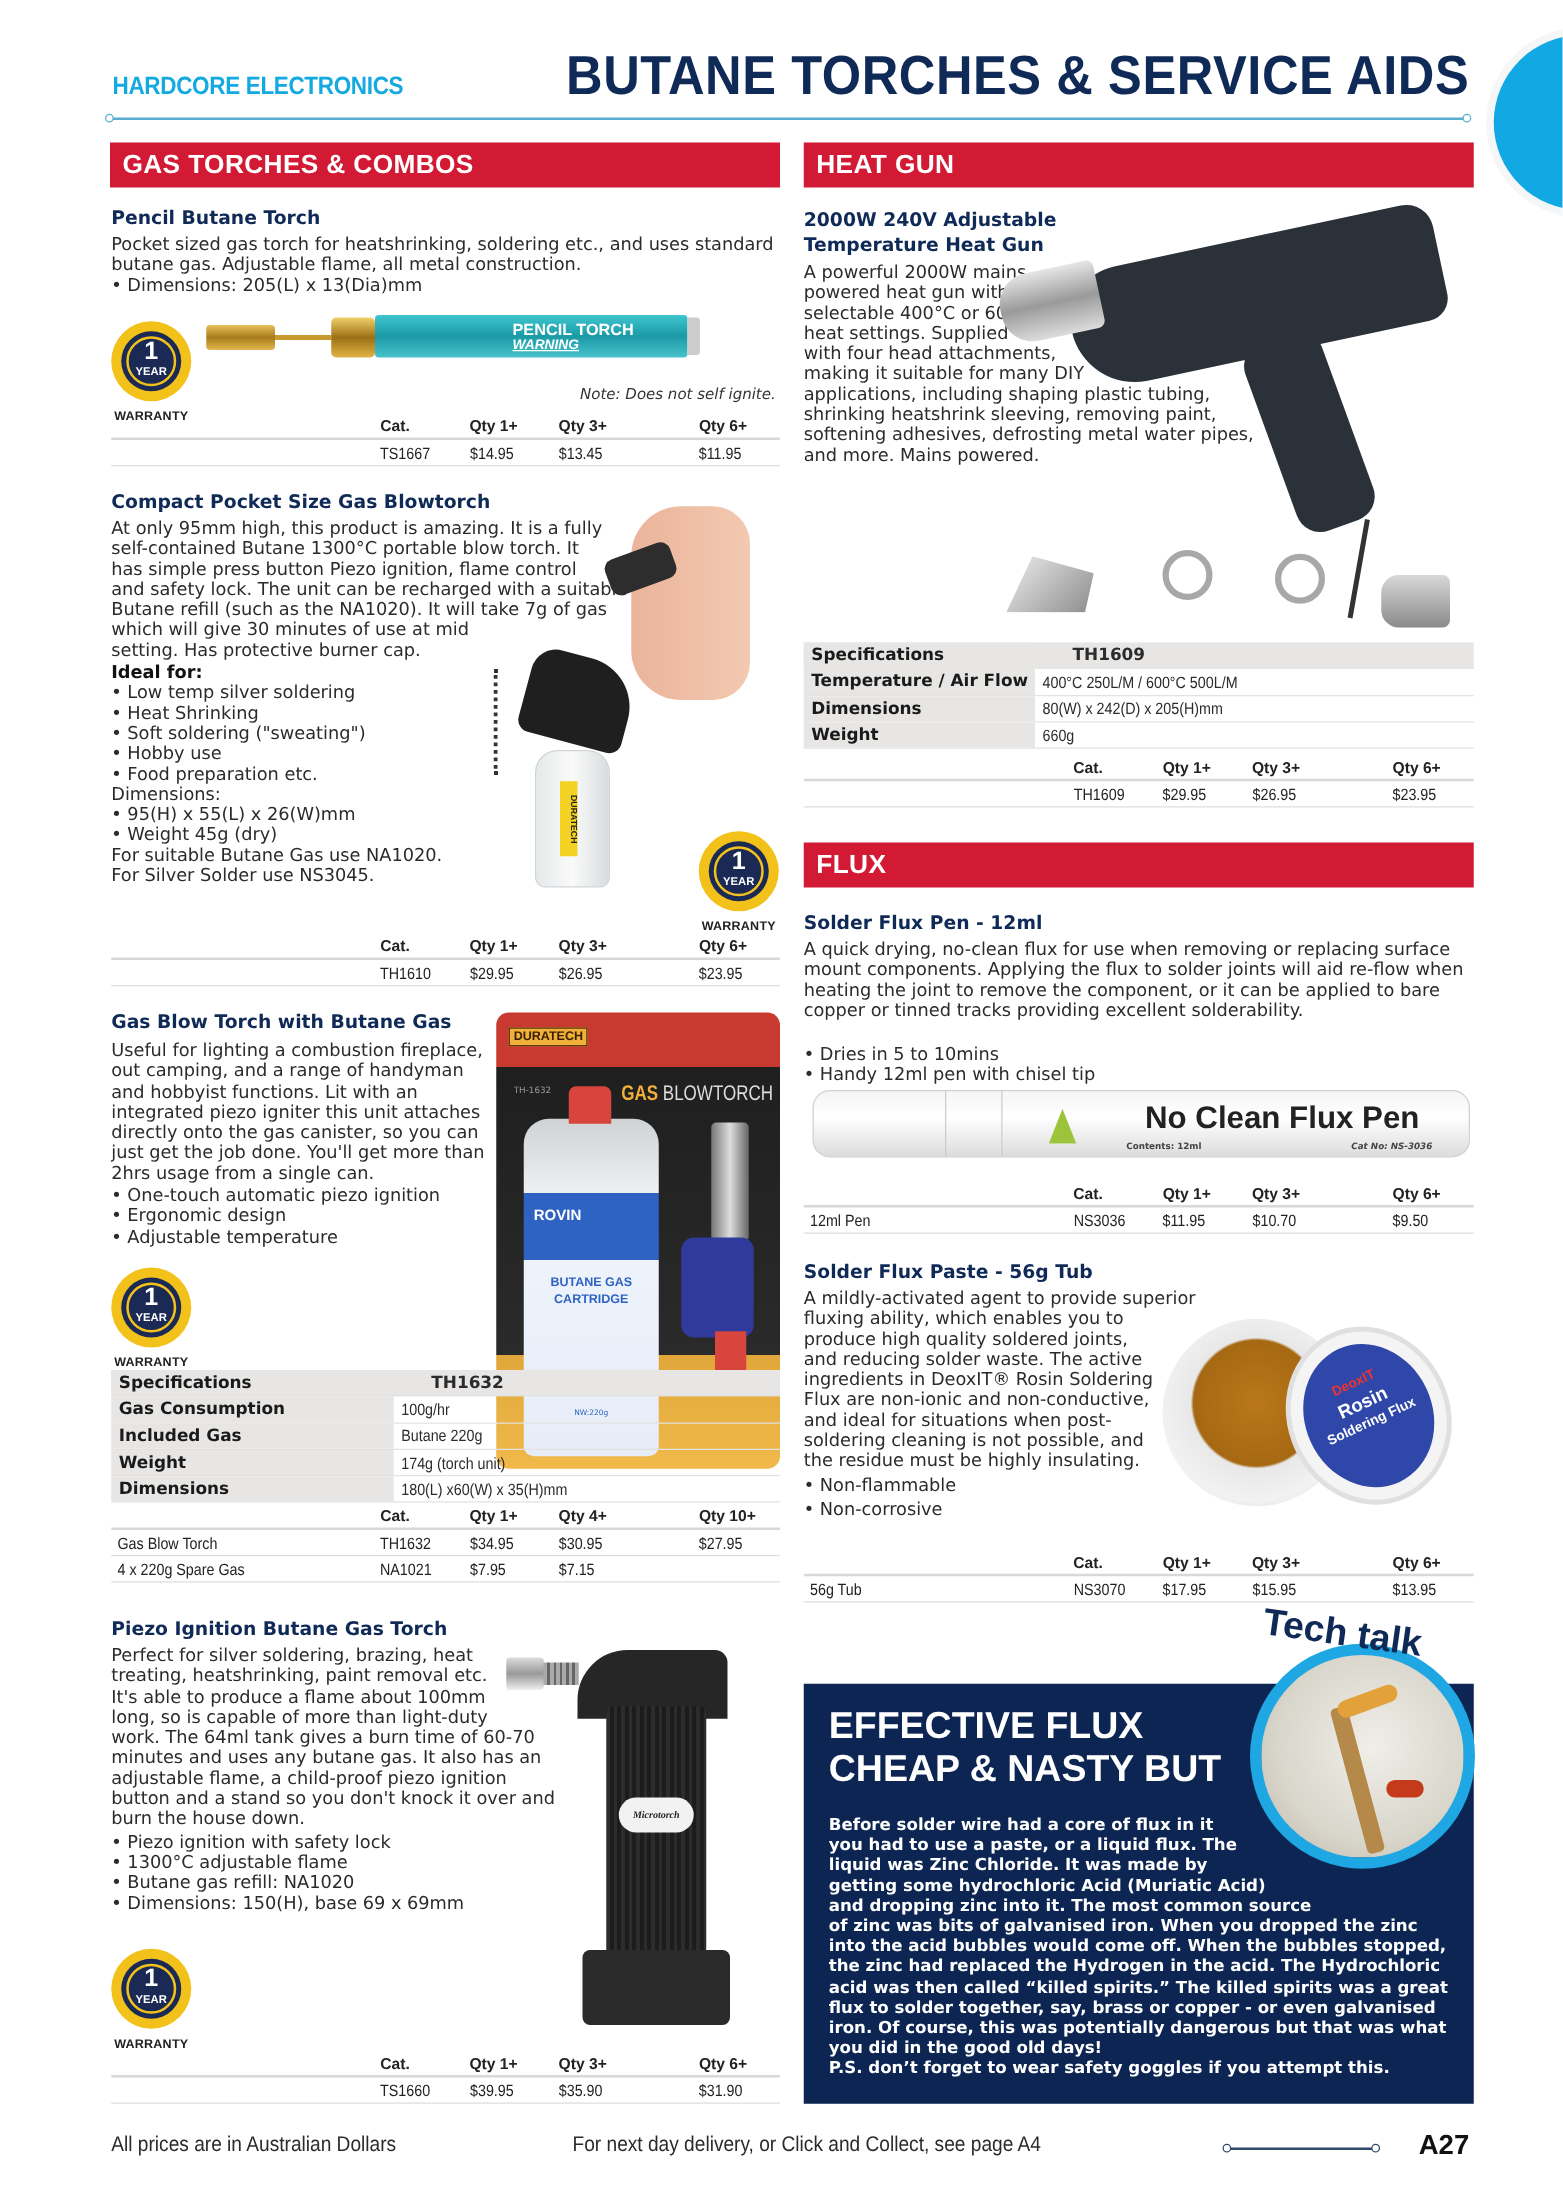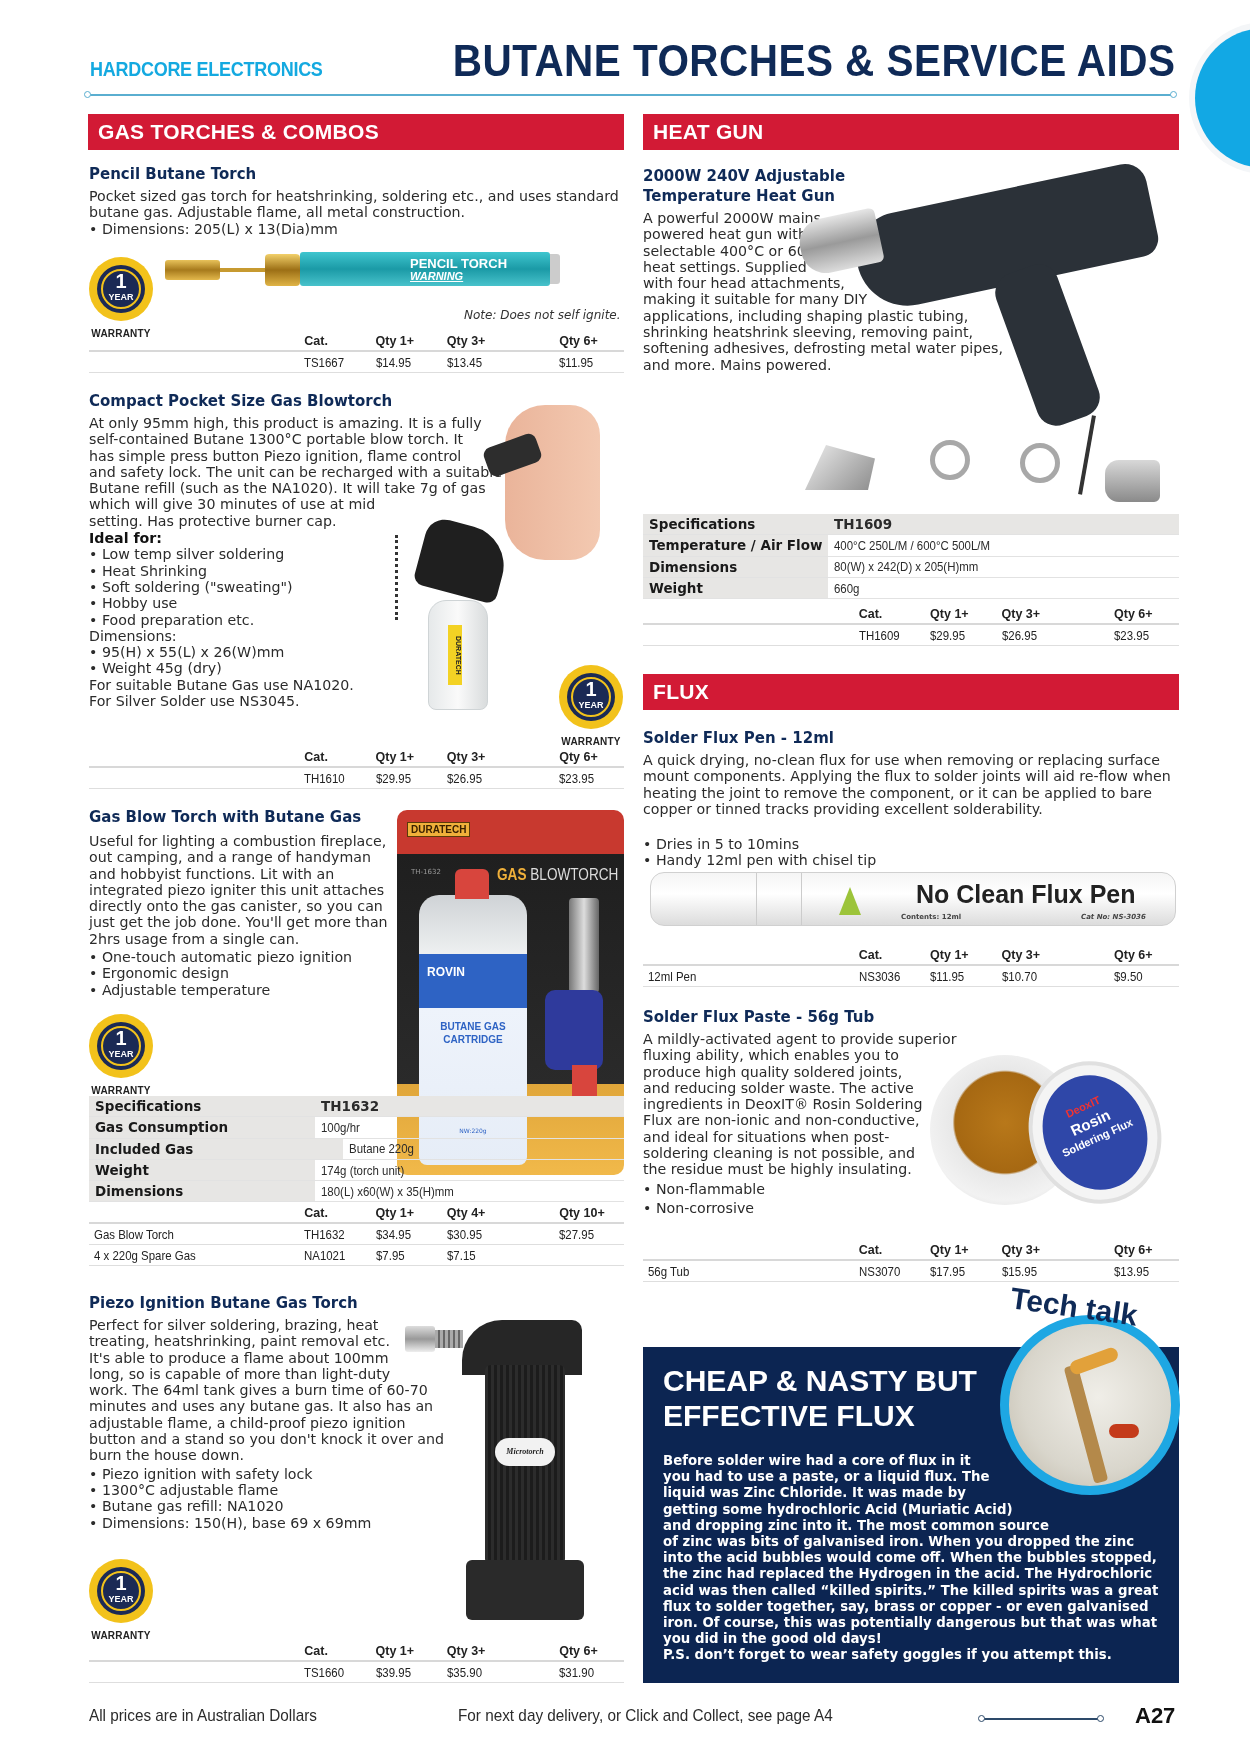--- a/index.html
+++ b/index.html
@@ -22,21 +22,21 @@
   .note { font-style: italic; font-size: 12px; color: #333; }
   .ptable { font-family: "Liberation Sans", sans-serif; font-size: 13px; color: #222; }
   .ptable .hdr { display: flex; height: 20px; border-bottom: 2px solid #d8d8d8; font-weight: bold; font-size: 12.5px; align-items: flex-end; padding-bottom: 2px; }
   .ptable .row { display: flex; height: 21px; border-bottom: 1.5px solid #dedede; align-items: center; transform-origin: left; }
   .ptable span { display: inline-block; }
   .c0 { width: 232px; padding-left: 5px; }
   .c1 { width: 77px; } .c2 { width: 77px; } .c3 { width: 77px; } .c4 { width: 70px; margin-left: 41px; }
   .row .cell { transform: scaleX(0.88); transform-origin: left; display: inline-block; white-space: nowrap; }
   .spec { font-size: 13.5px; }
   .spec .srow { display: flex; height: 21.3px; border-bottom: 1px solid #e2e2e2; align-items: center; }
-  .spec .srow.head { background: #e7e6e4; }
+  .spec .srow.head { background: #e7e6e4; gap: 24px; }
   .spec .k { font-weight: bold; padding-left: 6px; background: #e7e6e4; height: 100%; display: flex; align-items: center; color: #1a1a1a; }
   .spec .v { padding-left: 6px; font-family: "Liberation Sans", sans-serif; font-size: 13px; }
   .spec .v .cell { transform: scaleX(0.88); transform-origin: left; display: inline-block; white-space: nowrap; }
   .spec .head .v { font-weight: bold; font-family: "DejaVu Sans", sans-serif; font-size: 13.5px; }
   .badge { width: 70px; text-align: center; }
   .badge .seal { width: 58px; height: 58px; margin: 0 auto; border-radius: 50%; background: #f2c21b; position: relative;
                  box-shadow: 0 0 0 3px #f2c21b; }
   .badge .seal::before { content: ""; position: absolute; inset: 5px; border-radius: 50%; background: #1b2a55; }
   .badge .seal::after { content: ""; position: absolute; inset: 9px; border-radius: 50%; border: 2px solid #f2c21b; }
   .badge .num { position: absolute; left: 0; right: 0; top: 10px; text-align: center; color: #fff; font-weight: bold; font-size: 20px; z-index: 2; font-family: "Liberation Sans", sans-serif; }
@@ -203,21 +203,21 @@
 <div class="abs spec" style="left:89px; top:1096px; width:535px;">
   <div class="srow head">
     <span class="k" style="width:226px;">Specifications</span>
     <span class="v">TH1632</span>
   </div>
   <div class="srow">
     <span class="k" style="width:226px;">Gas Consumption</span>
     <span class="v"><span class="cell">100g/hr</span></span>
   </div>
   <div class="srow">
-    <span class="k" style="width:254px;">Included Gas</span>
+    <span class="k" style="width:226px;">Included Gas</span>
     <span class="v"><span class="cell">Butane 220g</span></span>
   </div>
   <div class="srow">
     <span class="k" style="width:226px;">Weight</span>
     <span class="v"><span class="cell">174g (torch unit)</span></span>
   </div>
   <div class="srow">
     <span class="k" style="width:226px;">Dimensions</span>
     <span class="v"><span class="cell">180(L) x60(W) x 35(H)mm</span></span>
   </div>
@@ -427,22 +427,22 @@
     <span class="c0"><span class="cell">56g Tub</span></span>
     <span class="c1"><span class="cell">NS3070</span></span>
     <span class="c2"><span class="cell">$17.95</span></span>
     <span class="c3"><span class="cell">$15.95</span></span>
     <span class="c4"><span class="cell">$13.95</span></span>
   </div>
 </div>
 
 <div class="abs techbox">
   <div class="tech-title" style="position:absolute; left:20px; top:16px;">
+    <div>EFFECTIVE FLUX</div>
     <div>CHEAP &amp; NASTY BUT</div>
-    <div>EFFECTIVE FLUX</div>
   </div>
   <div class="tech-body" style="position:absolute; left:20px; top:106px;">
     <div>Before solder wire had a core of flux in it</div>
     <div>you had to use a paste, or a liquid flux.  The</div>
     <div>liquid was Zinc Chloride.  It was made by</div>
     <div>getting some hydrochloric Acid (Muriatic Acid)</div>
     <div>and dropping zinc into it.  The most common source</div>
     <div>of zinc was bits of galvanised iron.  When you dropped the zinc</div>
     <div>into the acid bubbles would come off.  When the bubbles stopped,</div>
     <div>the zinc had replaced the Hydrogen in the acid.  The Hydrochloric</div>

